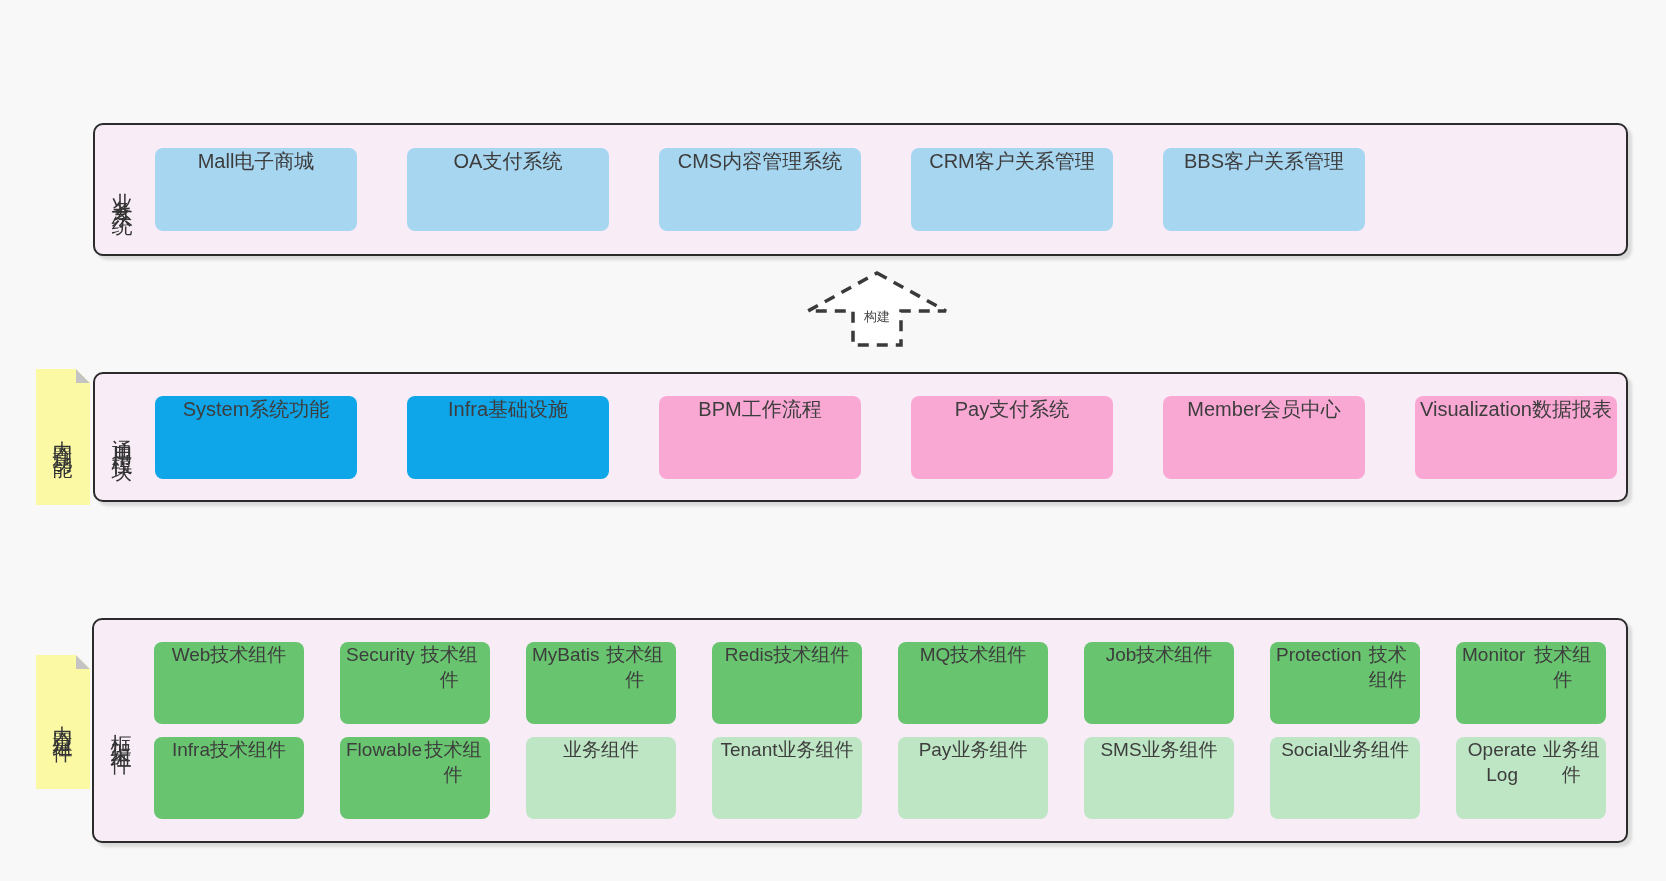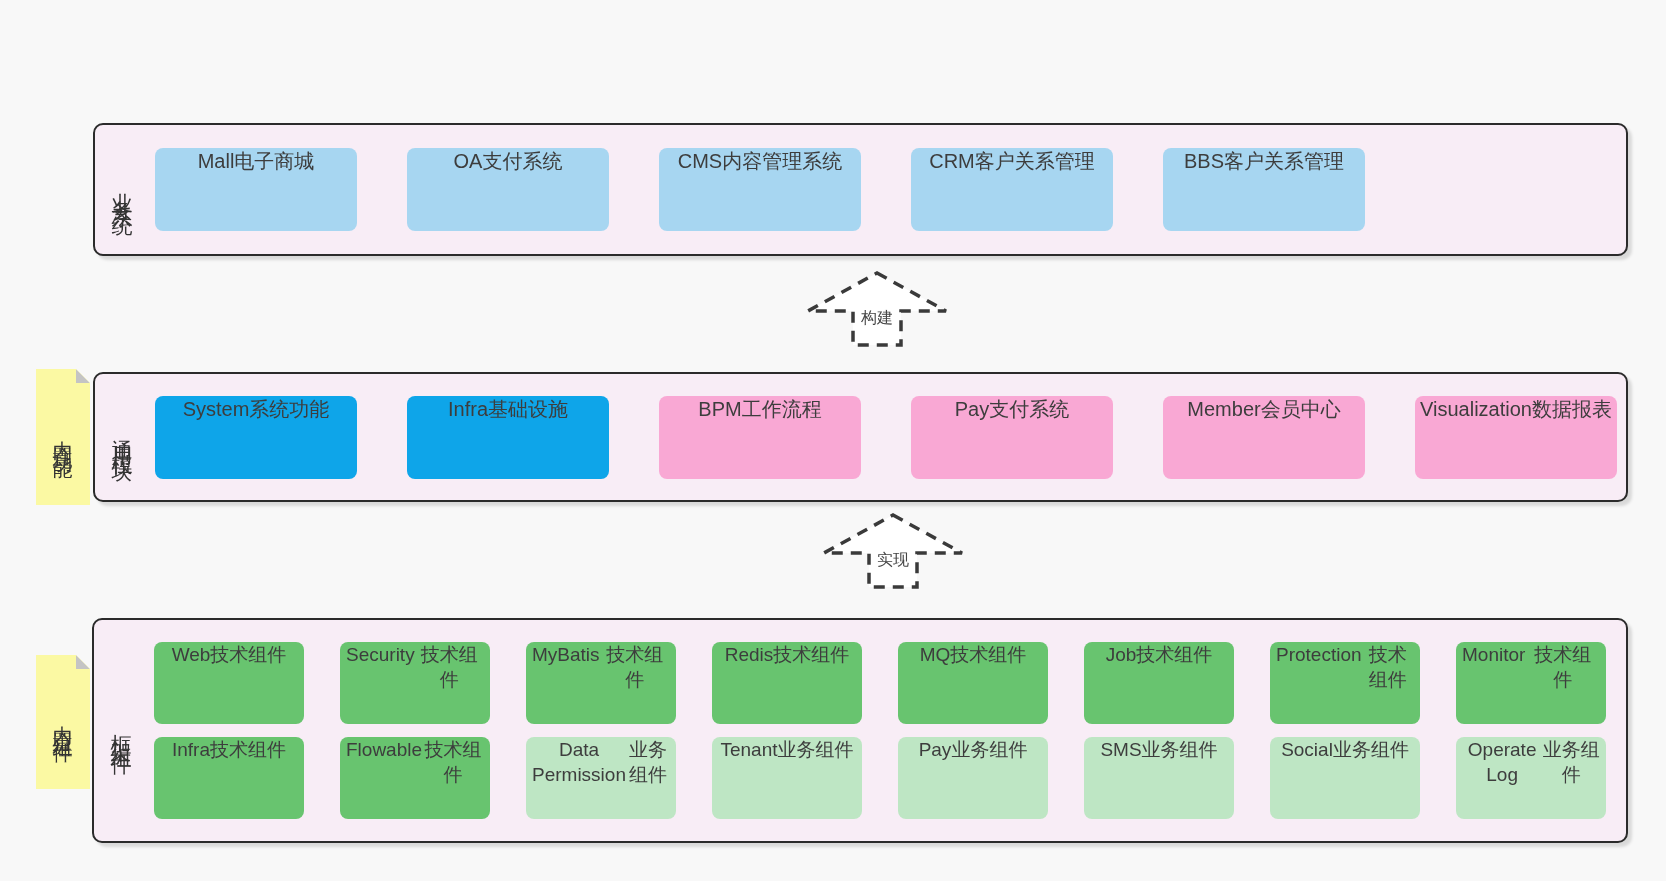--- a/index.html
+++ b/index.html
@@ -43,21 +43,21 @@
     background:#c4c4c4; clip-path:polygon(0 0, 100% 100%, 0 100%);
   }
   .sticky-label {
     writing-mode:vertical-rl; text-orientation:upright;
     font-size:20px; color:#333; letter-spacing:6px; line-height:1; text-align:center;
   }
   .arrow-wrap { position:absolute; width:146px; height:78px; z-index:1; }
   .arrow-wrap svg { display:block; }
   .arrow-label {
     position:absolute; left:50%; top:38px; transform:translateX(-50%);
-    background:#ffffff; color:#444; font-size:16px; padding:0 3px; white-space:nowrap;
+    background:#ffffff; color:#444; font-size:13px; padding:0 3px; white-space:nowrap;
   }
 </style>
 </head>
 <body>
 
 <div class="canvas">
 
   <div class="panel" style="left:93px; top:123px; width:1535px; height:133px;">
     <div class="panel-label">业务系统</div>
     <div class="row">
@@ -119,26 +119,20 @@
         <span>Member</span>
         <span>会员中心</span>
       </div>
       <div class="box box-lg pink">
         <span>Visualization</span>
         <span>数据报表</span>
       </div>
     </div>
   </div>
 
-  <div class="arrow-wrap" style="left:820px; top:512px;">
-    <svg width="146" height="78" viewBox="0 0 146 78">
-      <polygon points="73,3 142,41 97,41 97,75 49,75 49,41 4,41" fill="#ffffff" stroke="#3a3a3a" stroke-width="3.5" stroke-dasharray="11 8"></polygon>
-    </svg>
-    <span class="arrow-label">实现</span>
-  </div>
 
   <div class="sticky" style="left:36px; top:655px; height:134px;">
     <div class="fold"></div>
     <div class="sticky-label">内置组件</div>
   </div>
 
   <div class="panel" style="left:92px; top:618px; width:1536px; height:225px;">
     <div class="panel-label">框架组件</div>
     <div class="rows">
       <div class="row-sm">
@@ -178,21 +172,20 @@
       <div class="row-sm">
         <div class="box box-sm green">
           <span>Infra</span>
           <span>技术组件</span>
         </div>
         <div class="box box-sm green">
           <span>Flowable</span>
           <span>技术组件</span>
         </div>
         <div class="box box-sm lightgreen">
-          <span>Data Permission</span>
           <span>业务组件</span>
         </div>
         <div class="box box-sm lightgreen">
           <span>Tenant</span>
           <span>业务组件</span>
         </div>
         <div class="box box-sm lightgreen">
           <span>Pay</span>
           <span>业务组件</span>
         </div>

